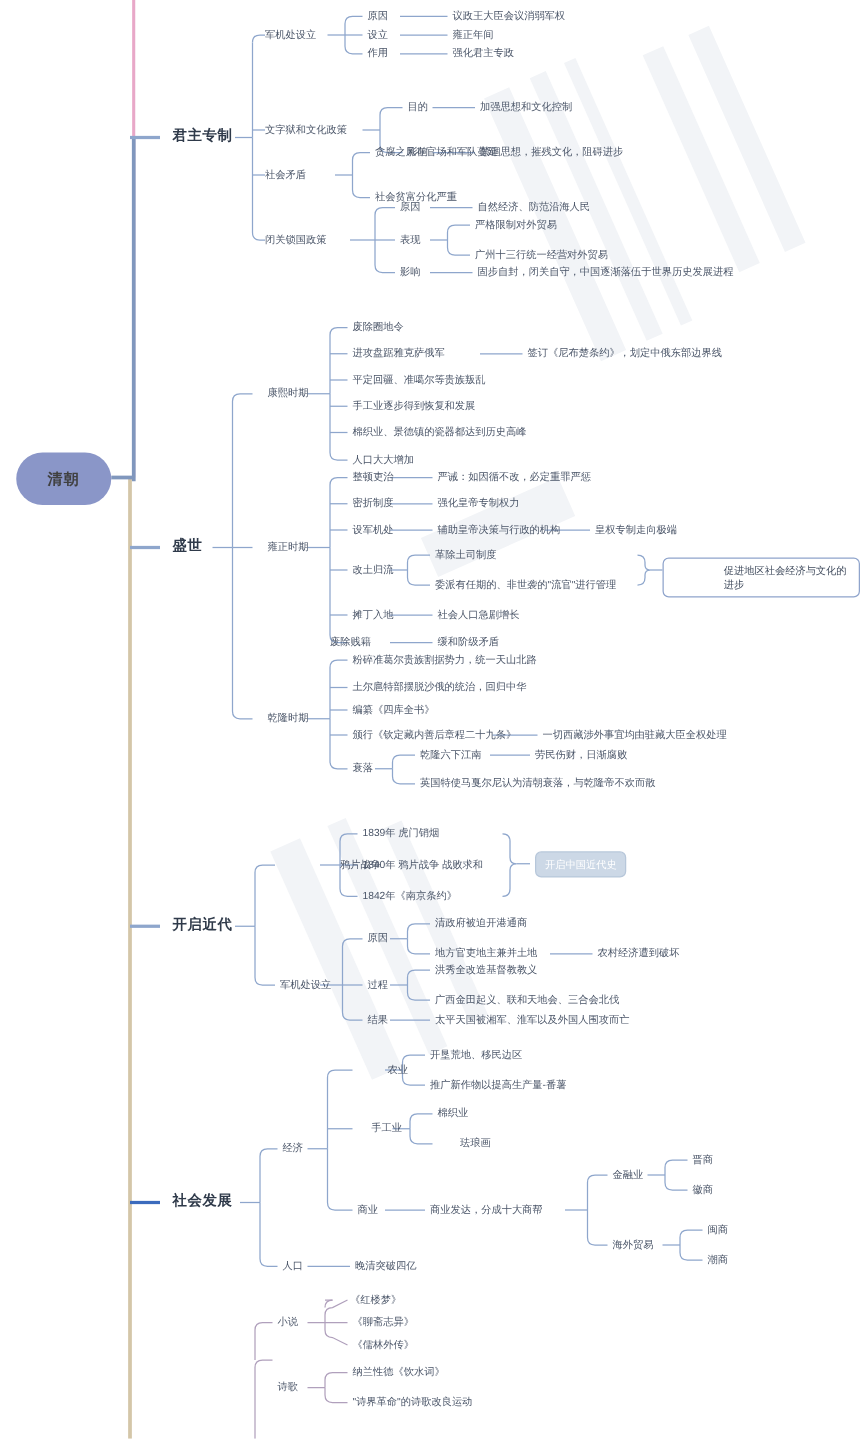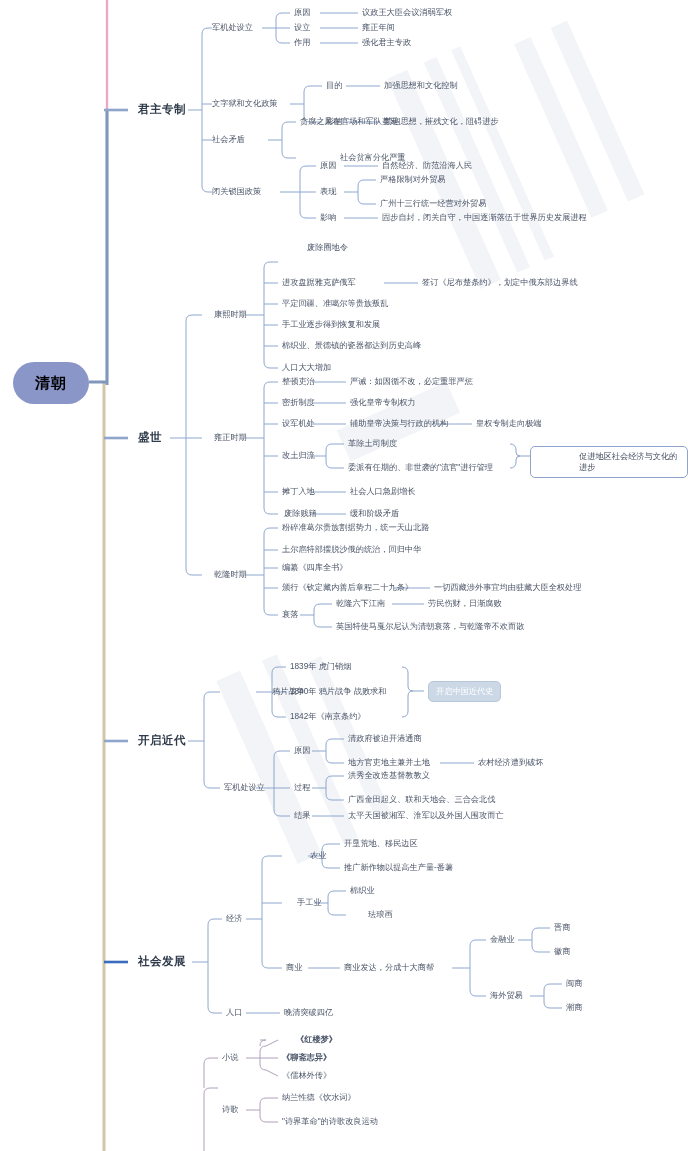--- a/index.html
+++ b/index.html
@@ -6,22 +6,22 @@
   body{width:688px;height:1151px;overflow:hidden;font-family:"Liberation Sans","DejaVu Sans",sans-serif;}
   #stage{position:relative;width:688px;height:1151px;background:#fff;}
   #wm{position:absolute;inset:0;pointer-events:none;}
   svg.links{position:absolute;left:0;top:0;width:688px;height:1151px;pointer-events:none;}
   .node{position:absolute;white-space:nowrap;line-height:1;}
   .lvl1{font-size:11.5px;font-weight:bold;color:#2f3a4a;letter-spacing:.5px;}
   .lvl2{font-size:8.2px;color:#4a5568;}
   .lvl3{font-size:8.2px;color:#4a5568;}
   .lvl4{font-size:8.2px;color:#4a5568;}
   .lvl5{font-size:8.2px;color:#4a5568;}
-  .root{position:absolute;background:#8a96c8;color:#000000;border-radius:22px;
-        font-size:15px;font-weight:bold;letter-spacing:1px;
+  .root{position:absolute;background:#8a96c8;color:#404040;border-radius:22px;
+        font-size:12px;font-weight:bold;letter-spacing:1px;
         display:flex;align-items:center;justify-content:center;}
   .boxed{border:1px solid #8fa4cc;border-radius:5px;background:#ffffff;
          padding:4px 7px;font-size:8.2px;color:#3f4a5c;}
   .boxed.fill{background:#ccd8e6;border-color:#b7c7da;color:#ffffff;}
 </style>
 </head>
 <body>
 
 <div id="stage">
 
@@ -233,33 +233,33 @@
   <div class="node lvl4" style="left:362px;top:39px;">强化君主专政</div>
 
   <div class="node lvl2" style="left:212px;top:100px;">文字狱和文化政策</div>
   <div class="node lvl3" style="left:326px;top:82px;">目的</div>
   <div class="node lvl4" style="left:384px;top:82px;">加强思想和文化控制</div>
   <div class="node lvl3" style="left:326px;top:118px;">影响</div>
   <div class="node lvl4" style="left:384px;top:118px;">禁锢思想，摧残文化，阻碍进步</div>
 
   <div class="node lvl2" style="left:212px;top:136px;">社会矛盾</div>
   <div class="node lvl3" style="left:300px;top:118px;">贪腐之风在官场和军队蔓延</div>
-  <div class="node lvl3" style="left:300px;top:154px;margin-left:40px;">社会贫富分化严重</div>
+  <div class="node lvl3" style="left:300px;top:154px;">社会贫富分化严重</div>
 
   <div class="node lvl2" style="left:212px;top:188px;">闭关锁国政策</div>
   <div class="node lvl3" style="left:320px;top:162px;">原因</div>
   <div class="node lvl4" style="left:382px;top:162px;">自然经济、防范沿海人民</div>
   <div class="node lvl3" style="left:320px;top:188px;">表现</div>
   <div class="node lvl4" style="left:380px;top:176px;">严格限制对外贸易</div>
   <div class="node lvl4" style="left:380px;top:200px;">广州十三行统一经营对外贸易</div>
   <div class="node lvl3" style="left:320px;top:214px;">影响</div>
   <div class="node lvl4" style="left:382px;top:214px;">固步自封，闭关自守，中国逐渐落伍于世界历史发展进程</div>
 
   <div class="node lvl2" style="left:214px;top:311px;">康熙时期</div>
-  <div class="node lvl3" style="left:282px;top:244px;margin-left:25px;">废除圈地令</div>
+  <div class="node lvl3" style="left:282px;top:258px;">废除圈地令</div>
   <div class="node lvl3" style="left:282px;top:279px;">进攻盘踞雅克萨俄军</div>
   <div class="node lvl4" style="left:422px;top:279px;">签订《尼布楚条约》，划定中俄东部边界线</div>
   <div class="node lvl3" style="left:282px;top:300px;">平定回疆、准噶尔等贵族叛乱</div>
   <div class="node lvl3" style="left:282px;top:321px;">手工业逐步得到恢复和发展</div>
   <div class="node lvl3" style="left:282px;top:342px;">棉织业、景德镇的瓷器都达到历史高峰</div>
   <div class="node lvl3" style="left:282px;top:364px;">人口大大增加</div>
 
   <div class="node lvl2" style="left:214px;top:434px;">雍正时期</div>
   <div class="node lvl3" style="left:282px;top:378px;">整顿吏治</div>
   <div class="node lvl4" style="left:350px;top:378px;">严诫：如因循不改，必定重罪严惩</div>
@@ -267,21 +267,21 @@
   <div class="node lvl4" style="left:350px;top:399px;">强化皇帝专制权力</div>
   <div class="node lvl3" style="left:282px;top:420px;">设军机处</div>
   <div class="node lvl4" style="left:350px;top:420px;">辅助皇帝决策与行政的机构</div>
   <div class="node lvl5" style="left:476px;top:420px;">皇权专制走向极端</div>
   <div class="node lvl3" style="left:282px;top:452px;">改土归流</div>
   <div class="node lvl4" style="left:348px;top:440px;">革除土司制度</div>
   <div class="node lvl4" style="left:348px;top:464px;">委派有任期的、非世袭的"流官"进行管理</div>
   <div class="boxed" style="position:absolute;left:530px;top:446px;padding-left:48px;">促进地区社会经济与文化的进步</div>
   <div class="node lvl3" style="left:282px;top:488px;">摊丁入地</div>
   <div class="node lvl4" style="left:350px;top:488px;">社会人口急剧增长</div>
-  <div class="node lvl3" style="left:284px;top:510px;">废除贱籍</div>
+  <div class="node lvl3" style="left:264px;top:510px;">废除贱籍</div>
   <div class="node lvl4" style="left:350px;top:510px;">缓和阶级矛盾</div>
 
   <div class="node lvl2" style="left:214px;top:571px;">乾隆时期</div>
   <div class="node lvl3" style="left:282px;top:524px;">粉碎准葛尔贵族割据势力，统一天山北路</div>
   <div class="node lvl3" style="left:282px;top:546px;">土尔扈特部摆脱沙俄的统治，回归中华</div>
   <div class="node lvl3" style="left:282px;top:564px;">编纂《四库全书》</div>
   <div class="node lvl3" style="left:282px;top:584px;">颁行《钦定藏内善后章程二十九条》</div>
   <div class="node lvl4" style="left:434px;top:584px;">一切西藏涉外事宜均由驻藏大臣全权处理</div>
   <div class="node lvl3" style="left:282px;top:611px;">衰落</div>
   <div class="node lvl4" style="left:336px;top:600px;">乾隆六下江南</div>
@@ -317,20 +317,20 @@
   <div class="node lvl5" style="left:490px;top:936px;">金融业</div>
   <div class="node lvl5" style="left:554px;top:924px;">晋商</div>
   <div class="node lvl5" style="left:554px;top:948px;">徽商</div>
   <div class="node lvl5" style="left:490px;top:992px;">海外贸易</div>
   <div class="node lvl5" style="left:566px;top:980px;">闽商</div>
   <div class="node lvl5" style="left:566px;top:1004px;">潮商</div>
   <div class="node lvl2" style="left:226px;top:1009px;">人口</div>
   <div class="node lvl3" style="left:284px;top:1009px;">晚清突破四亿</div>
 
   <div class="node lvl2" style="left:222px;top:1054px;">小说</div>
-  <div class="node lvl3" style="left:296px;top:1036px;font-weight:bold;">《红楼梦》</div>
-  <div class="node lvl3" style="left:282px;top:1054px;font-weight:bold;">《聊斋志异》</div>
+  <div class="node lvl3" style="left:280px;top:1036px;">《红楼梦》</div>
+  <div class="node lvl3" style="left:282px;top:1054px;">《聊斋志异》</div>
   <div class="node lvl3" style="left:282px;top:1072px;">《儒林外传》</div>
   <div class="node lvl2" style="left:222px;top:1106px;">诗歌</div>
   <div class="node lvl3" style="left:282px;top:1094px;">纳兰性德《饮水词》</div>
   <div class="node lvl3" style="left:282px;top:1118px;">"诗界革命"的诗歌改良运动</div>
 
 </div>
 
 </body></html>

